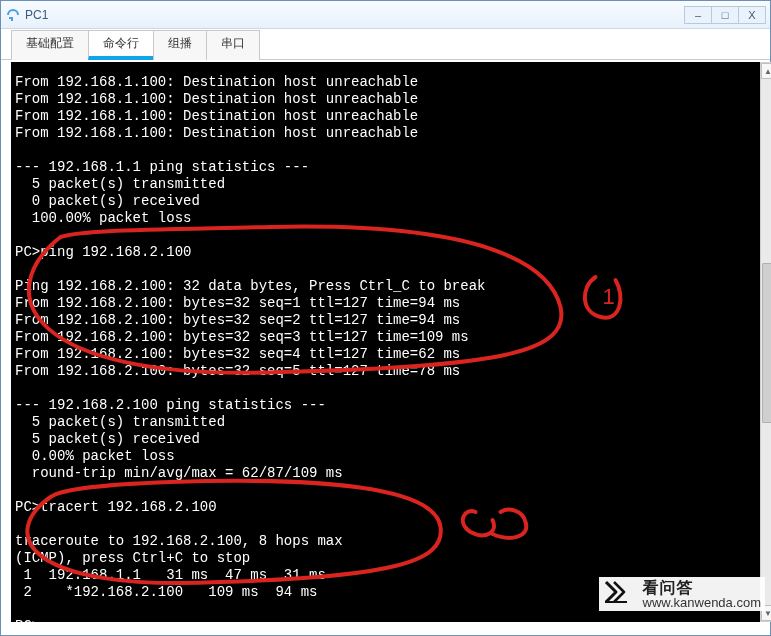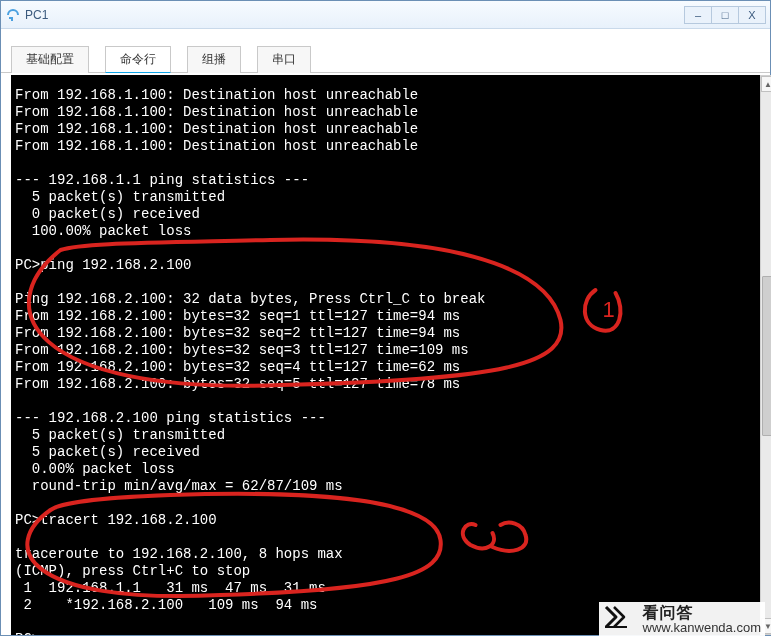--- a/index.html
+++ b/index.html
@@ -48,39 +48,39 @@
       background: #eaf2fb;
       font-size: 11px;
       display: flex;
       align-items: center;
       justify-content: center;
       color: #3b5a7e;
       margin-left: -1px;
     }
     .tabs {
       display: flex;
-      padding: 16px 10px 0 10px;
-      gap: 17px;
+      padding: 0 10px 0 10px;
+      gap: 0;
       border-bottom: 1px solid #c9c9c9;
       background: #fff;
     }
     .tab {
       border: 1px solid #c9c9c9;
       border-bottom: none;
       padding: 4px 14px;
       font-size: 12px;
       background: #f7f7f7;
       color: #333;
       margin-right: -1px;
       position: relative;
       top: 1px;
     }
     .tab.active {
       background: #fff;
-      border-bottom: 1px solid #0ea5e9;
+      border-bottom: 4px solid #0ea5e9;
     }
     .terminal-wrap {
       position: relative;
       margin: 2px 10px 2px 10px;
     }
     .terminal {
       background: #000;
       color: #fff;
       font-family: "Consolas", "Courier New", monospace;
       font-size: 14px;
@@ -124,21 +124,21 @@
     }
     .annotation-svg {
       position: absolute;
       left: 0; top: 0;
       width: 100%; height: 100%;
       pointer-events: none;
     }
     .watermark {
       position: absolute;
       right: 6px;
-      bottom: 0;
+      bottom: 25px;
       display: flex;
       align-items: center;
       gap: 14px;
       background: rgba(255,255,255,0.95);
       padding: 2px 4px;
     }
     .watermark .wm-text {
       display: flex;
       flex-direction: column;
       line-height: 1;

